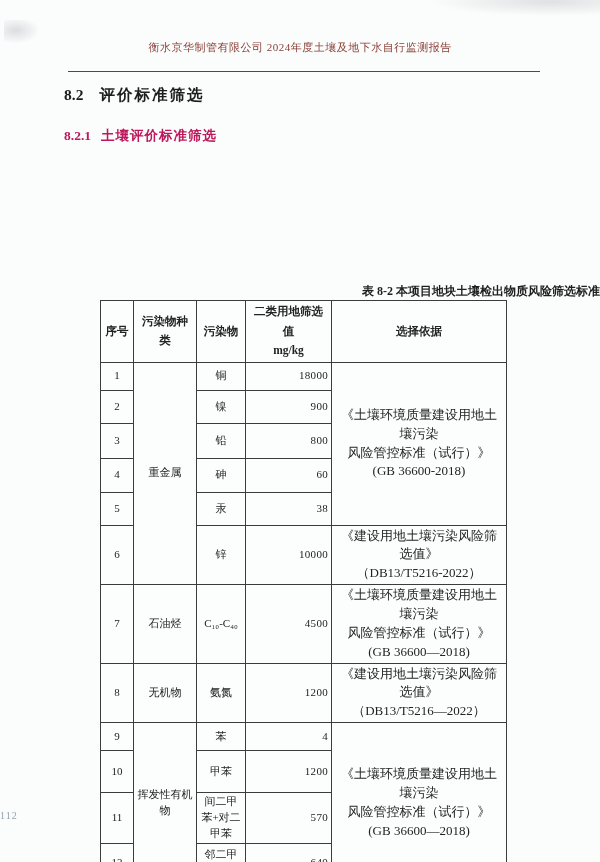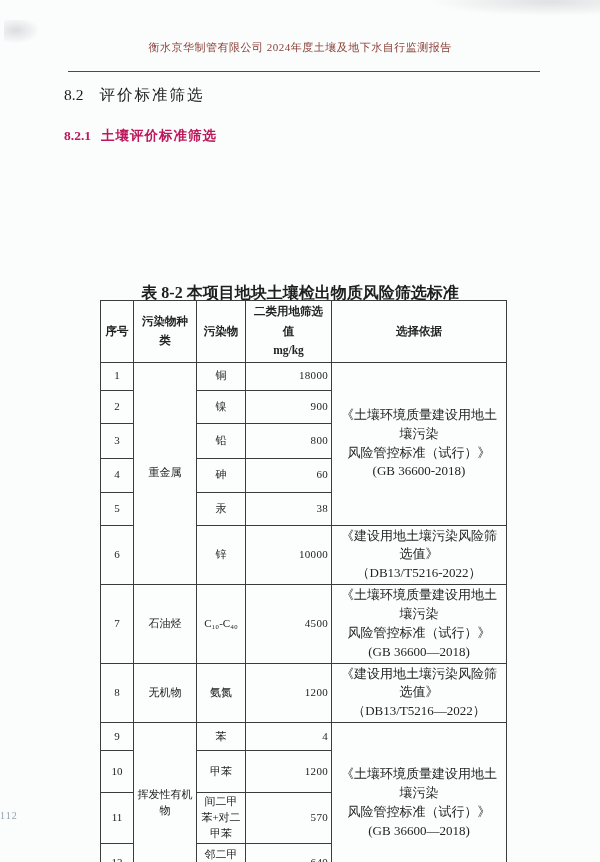--- a/index.html
+++ b/index.html
@@ -23,41 +23,41 @@
     text-align:center;font-size:11px;letter-spacing:.5px;
     color:#8a4038;
   }
   .header-rule{
     position:absolute;top:71px;left:68px;width:472px;height:0;
     border-top:1.5px solid #4a4a4a;
   }
 
   .h2{
     position:absolute;top:85px;left:64px;
-    font-size:15.5px;font-weight:normal;color:#1d1d1d;text-align:center;
+    font-size:15.5px;font-weight:bold;color:#1d1d1d;text-align:center;
   }
   .h2 .num{margin-right:16px;}
   .h2 .ttl{letter-spacing:2px;}
   .h3{
     position:absolute;top:127px;left:64px;
     font-size:13.5px;font-weight:bold;color:#be185d;
   }
   .h3 .num{margin-right:10px;}
   .h3 .ttl{letter-spacing:1px;}
 
   .body-par{
     position:absolute;top:160px;left:63px;width:478px;
     font-size:12.5px;line-height:28.8px;
     text-align:justify;text-indent:2em;
     color:#252525;
   }
 
   .tbl-caption{
     position:absolute;top:283px;left:0;width:100%;
-    text-align:center;font-size:16px;font-weight:bold;color:#1e1e1e;
+    text-align:right;font-size:12px;font-weight:bold;color:#1e1e1e;
   }
 
   .doc-table{
     position:absolute;top:300px;left:100px;
     border-collapse:collapse;table-layout:fixed;width:406px;
     background:#fcfdfd;
   }
   .doc-table th,.doc-table td{
     border:1px solid #3c3c3c;
     text-align:center;vertical-align:middle;

